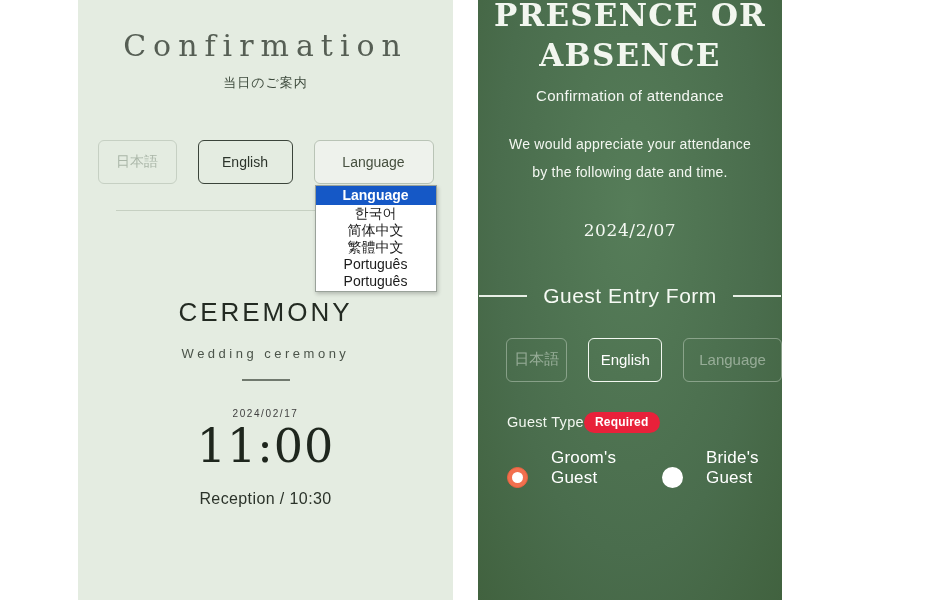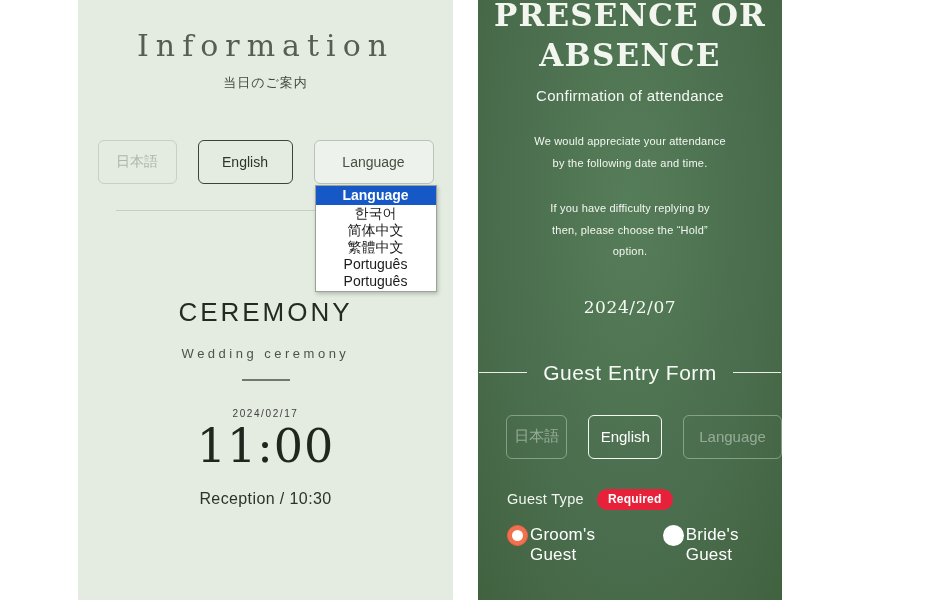--- a/index.html
+++ b/index.html
@@ -207,21 +207,21 @@
     margin-top: 12px;
     text-align: center;
     font-size: 15px;
     letter-spacing: 0.3px;
     color: #f4f7f2;
   }
 
   .rsvp-para {
     margin-top: 27px;
     text-align: center;
-    font-size: 11px;
+    font-size: 14px;
     line-height: 1.95;
     letter-spacing: 0.2px;
     color: #f3f7f1;
     padding: 0 22px;
   }
   .rsvp-para.second { margin-top: 24px; }
 
   .rsvp-date {
     margin-top: 34px;
     text-align: center;
@@ -276,21 +276,20 @@
     border: 1px solid #f3f8f1;
     color: #ffffff;
     width: 94px;
     font-weight: 500;
   }
 
   .guest-type-row {
     margin-top: 30px;
     display: flex;
     align-items: center;
-    gap: 13px;
     padding-left: 29px;
   }
   .guest-type-label {
     font-size: 14.5px;
     letter-spacing: 0.3px;
     color: #f2f7f0;
     font-weight: 500;
   }
   .required-badge {
     background: #e8213a;
@@ -304,22 +303,22 @@
 
   .radio-row {
     margin-top: 15px;
     display: flex;
     align-items: center;
     gap: 25px;
     padding-left: 29px;
   }
   .radio-item {
     display: flex;
-    align-items: flex-start;
-    gap: 2px;
+    align-items: flex-end;
+    gap: 23px;
     cursor: pointer;
   }
   .radio-dot {
     width: 21px;
     height: 21px;
     border-radius: 50%;
     background: #ffffff;
     flex: 0 0 auto;
   }
   .radio-dot.checked {
@@ -342,21 +341,21 @@
     letter-spacing: 0.2px;
   }
 </style>
 </head>
 <body>
 
 <div class="screen">
 
   <div class="panel-left">
 
-    <div class="info-title">Information</div>
+    <div class="info-title">Confirmation</div>
     <div class="info-subtitle">当日のご案内</div>
 
     <div class="lang-row-left">
 
       <div class="lang-btn jp-disabled">日本語</div>
 
       <div class="lang-btn active-dark">English</div>
 
       <div class="select-wrap">
         <div class="select-box">Language</div>
@@ -391,25 +390,20 @@
       <div>ABSENCE</div>
     </div>
 
     <div class="rsvp-subtitle">Confirmation of attendance</div>
 
     <div class="rsvp-para">
       <div>We would appreciate your attendance</div>
       <div>by the following date and time.</div>
     </div>
 
-    <div class="rsvp-para second">
-      <div>If you have difficulty replying by</div>
-      <div>then, please choose the “Hold”</div>
-      <div>option.</div>
-    </div>
 
     <div class="rsvp-date">2024/2/07</div>
 
     <div class="form-heading">
       <span class="rule"></span>
       <span class="txt">Guest Entry Form</span>
       <span class="rule"></span>
     </div>
 
     <div class="lang-row-right">

